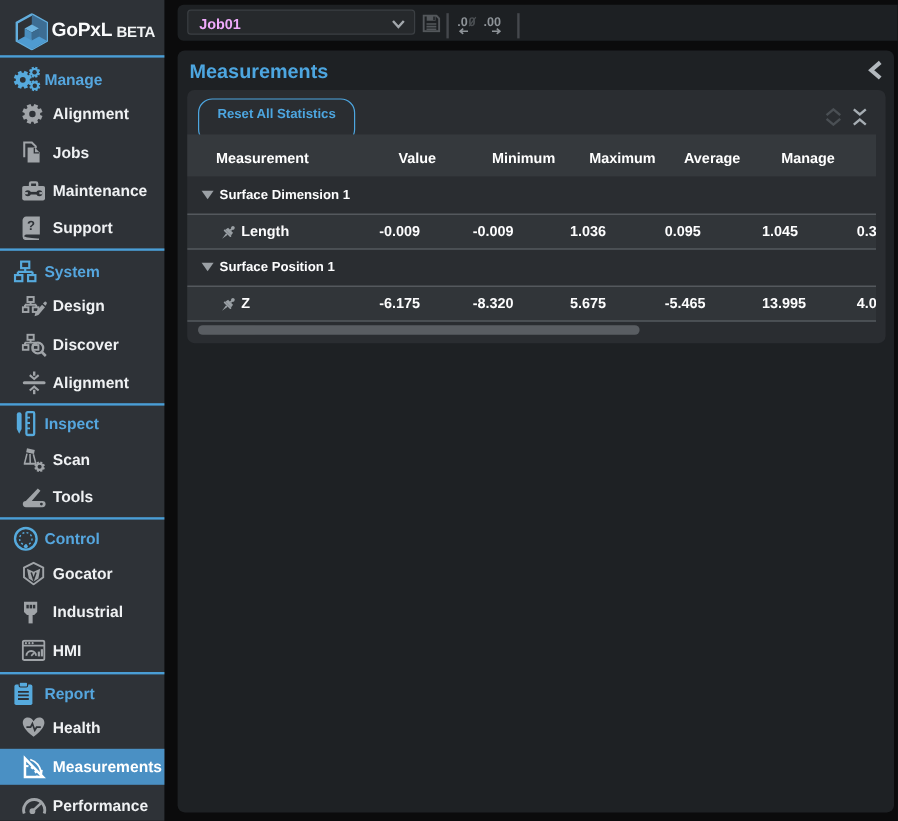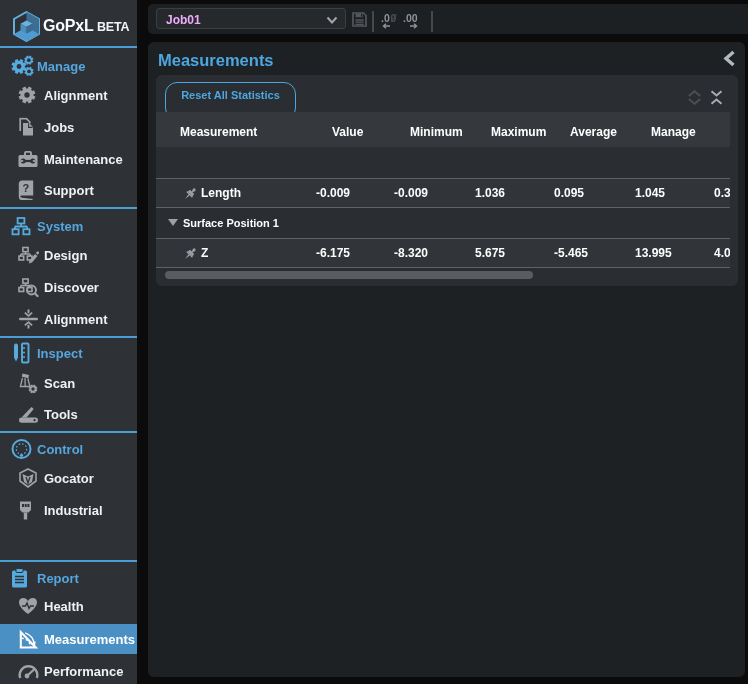--- a/index.html
+++ b/index.html
@@ -258,20 +258,34 @@
     <div class="nav itm" style="top:495px">
       <svg width="15" height="20" viewBox="0 0 15 20">
    <path d="M2 1.5 H13 V10 L10.5 12.5 H4.5 L2 10 Z" fill="#a0a4a8"></path>
    <rect x="5.8" y="12.5" width="3.4" height="7" fill="#a0a4a8"></rect>
    <rect x="4" y="4" width="2" height="3" fill="#2e3237"></rect>
    <rect x="6.7" y="4" width="2" height="3" fill="#2e3237"></rect>
    <rect x="9.4" y="4" width="2" height="3" fill="#2e3237"></rect>
  </svg>
       <span class="lbl">Industrial</span>
     </div>
+    <div class="nav itm" style="top:527px">
+      <svg width="20" height="18" viewBox="0 0 20 18">
+   <rect x="1" y="1" width="18" height="16" rx="1.5" fill="none" stroke="#a0a4a8" stroke-width="1.6"></rect>
+   <path d="M1 5 H19" stroke="#a0a4a8" stroke-width="1.4"></path>
+   <circle cx="3.6" cy="3" r="0.9" fill="#a0a4a8"></circle>
+        <circle cx="6.4" cy="3" r="0.9" fill="#a0a4a8"></circle>
+        <circle cx="9.2" cy="3" r="0.9" fill="#a0a4a8"></circle>
+   <path d="M4 13.5 a4 4 0 0 1 8 0" fill="none" stroke="#a0a4a8" stroke-width="1.6"></path>
+   <path d="M8 13.5 L10.5 11" stroke="#a0a4a8" stroke-width="1.4"></path>
+   <rect x="13.5" y="10" width="1.8" height="4" fill="#a0a4a8"></rect>
+        <rect x="16" y="8" width="1.8" height="6" fill="#a0a4a8"></rect>
+ </svg>
+      <span class="lbl">HMI</span>
+    </div>
     <div class="sec-line" style="top:560px"></div>
     <div class="nav hdr" style="top:563px">
       <svg width="17" height="21" viewBox="0 0 17 21">
    <rect x="1" y="3" width="15" height="17" rx="1.5" fill="#56aadd"></rect>
    <rect x="5" y="1" width="7" height="4" rx="1" fill="#56aadd" stroke="#2e3237" stroke-width="1"></rect>
    <path d="M4 9 H13 M4 12 H13 M4 15 H13" stroke="#2e3237" stroke-width="1.5"></path>
  </svg>
       <span class="lbl">Report</span>
     </div>
     <div class="nav itm" style="top:591px">
@@ -350,20 +364,24 @@
     <div class="trow" id="thead">
       <span class="hcell" style="left:8px">Measurement</span>
       <span class="hcell" style="left:160px">Value</span>
       <span class="hcell" style="left:238px">Minimum</span>
       <span class="hcell" style="left:319px">Maximum</span>
       <span class="hcell" style="left:398px">Average</span>
       <span class="hcell" style="left:479px">Manage</span>
       <span class="hcell" style="left:558px">StdDev</span>
     </div>
 
+    <div class="trow grow" style="top:72px">
+      <div class="tri"></div>
+      <span class="gtxt">Surface Dimension 1</span>
+    </div>
 
     <div class="trow drow" style="top:103px">
       <svg class="abs" style="left:26px;top:7px" width="16" height="16" viewBox="0 0 16 16">
         <g transform="rotate(45 8 8)" fill="#9aa0a5">
           <circle cx="8" cy="2.2" r="1.5"></circle>
           <rect x="7.2" y="2.2" width="1.6" height="3"></rect>
           <path d="M5.1 5 H10.9 L11.4 7.8 H4.6 Z"></path>
           <rect x="3.9" y="7.8" width="8.2" height="1.5" rx="0.7"></rect>
           <path d="M8 15 L7.1 9.3 H8.9 Z"></path>
         </g>

